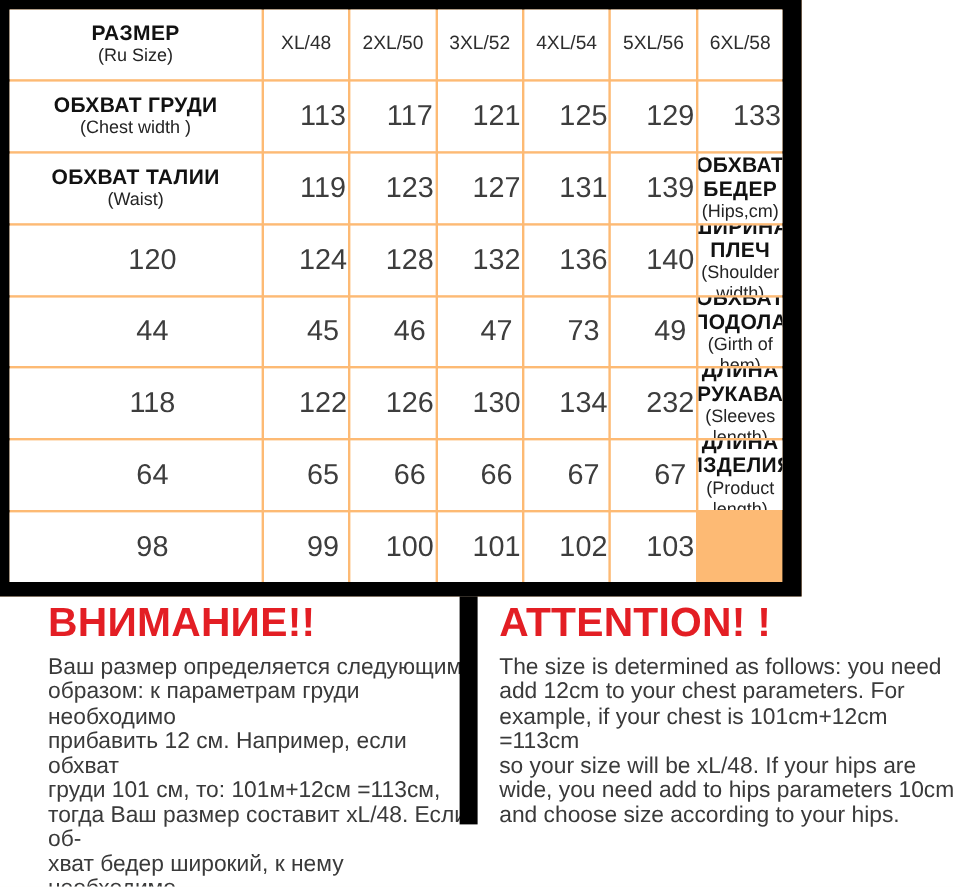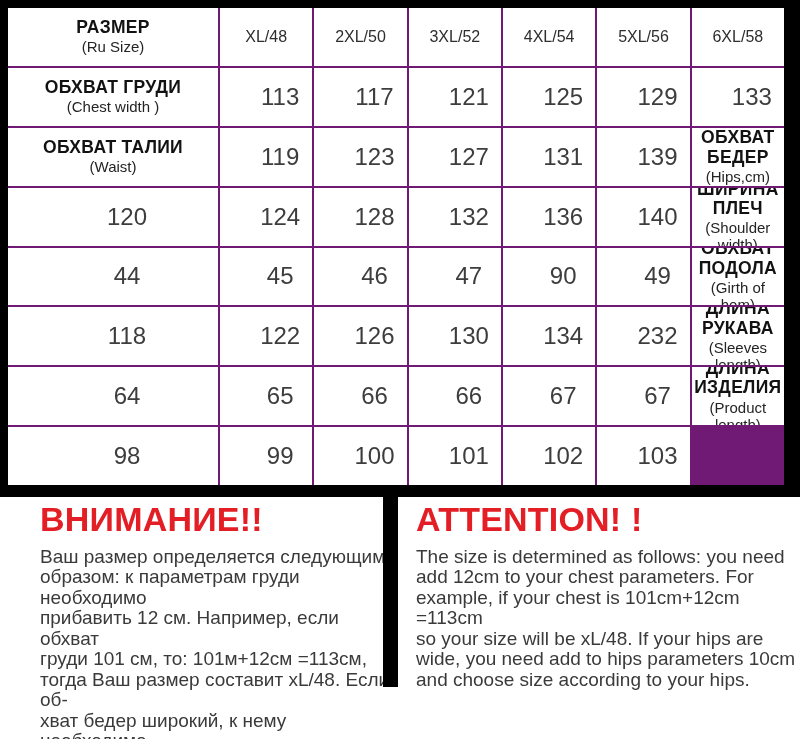--- a/index.html
+++ b/index.html
@@ -11,22 +11,22 @@
     width: 800px;
     height: 739px;
     background: #ffffff;
     overflow: hidden;
   }
 
   
   .size-table {
     position: absolute;
     left: 0; top: 0;
-    width: 800px; height: 497px;
-    background: #701a75;
+    width: 668px; height: 497px;
+    background: #fdba74;
     border: solid #000;
     border-width: 8px 16px 12px 8px;
     display: grid;
     grid-template-columns: 210px repeat(6, 1fr);
     grid-template-rows: repeat(8, 1fr);
     gap: 2px;
   }
   .cell {
     background: #fff;
     display: flex;
@@ -127,21 +127,21 @@
       <div class="cell value-cell">136</div>
       <div class="cell value-cell">140</div>
       <div class="cell label-cell">
         <span class="lbl-ru">ШИРИНА ПЛЕЧ</span>
         <span class="lbl-en">(Shoulder width)</span>
       </div>
       <div class="cell value-cell">44</div>
       <div class="cell value-cell">45</div>
       <div class="cell value-cell">46</div>
       <div class="cell value-cell">47</div>
-      <div class="cell value-cell">90</div>
+      <div class="cell value-cell">73</div>
       <div class="cell value-cell">49</div>
       <div class="cell label-cell">
         <span class="lbl-ru">ОБХВАТ ПОДОЛА</span>
         <span class="lbl-en">(Girth of hem)</span>
       </div>
       <div class="cell value-cell">118</div>
       <div class="cell value-cell">122</div>
       <div class="cell value-cell">126</div>
       <div class="cell value-cell">130</div>
       <div class="cell value-cell">134</div>

